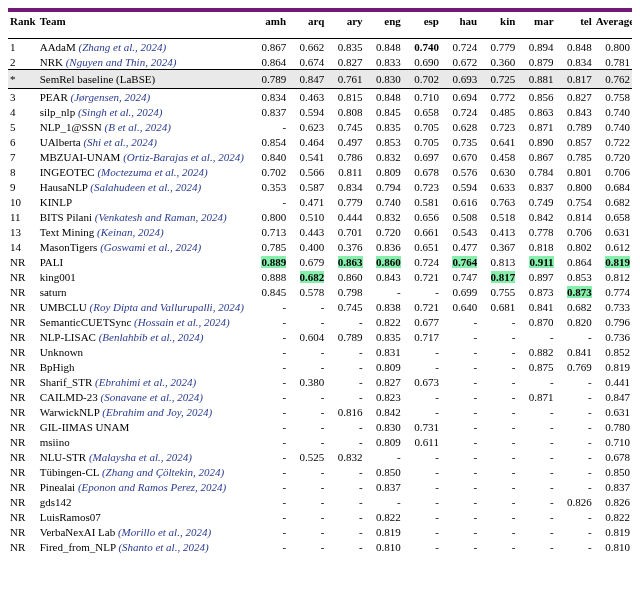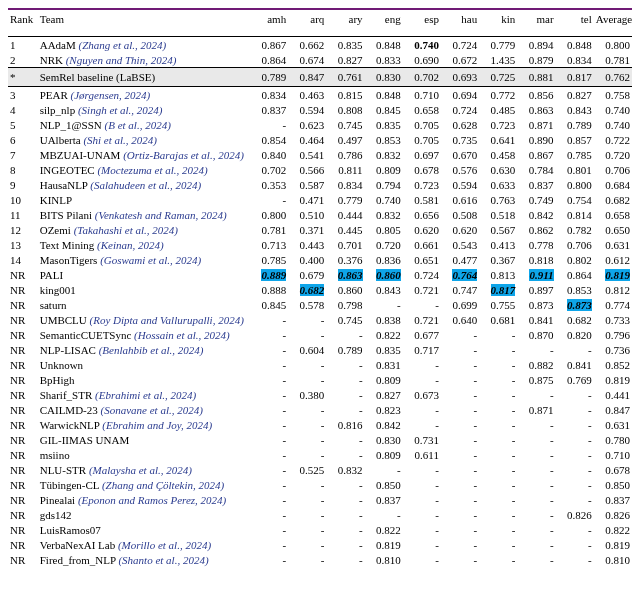--- a/index.html
+++ b/index.html
@@ -17,33 +17,33 @@
     table-layout: fixed;
   }
   th, td {
     padding: 1.5px 2px;
     text-align: left;
     overflow: hidden;
     white-space: nowrap;
   }
   th.num, td.num { text-align: right; }
   thead th {
-    border-top: 2px solid #701a75;
+    border-top: 4px solid #701a75;
     border-bottom: 0.5px solid #000;
-    font-weight: normal;
+    font-weight: bold;
     padding-top:3px; padding-bottom:11px;
   }
   tbody tr.sep { background: #e9e9e9;}
   tbody tr.sep td { border-top: 0.5px solid #000; border-bottom: 0.5px solid #000; padding-top:3px; padding-bottom:3px;}
   .col-rank { width: 28px; }
   .col-team { width: 200px; }
   .col-val { width: 36px; }
   a.cit { color: #2a3b8f; text-decoration: none; font-style: italic; }
   .bold { font-weight: bold; }
-  .hl { background: #0ea5e9; font-style: italic; }
+  .hl { background: #86efac; }
 </style>
 </head>
 <body>
 
 <table>
   <colgroup>
     <col class="col-rank">
       <col class="col-team">
     <col class="col-val">
       <col class="col-val">
@@ -89,21 +89,21 @@
       </tr>
       <tr>
         <td>2</td>
         <td>NRK <a class="cit">(Nguyen and Thin, 2024)</a></td>
         <td class="num">0.864</td>
         <td class="num">0.674</td>
         <td class="num">0.827</td>
         <td class="num">0.833</td>
         <td class="num">0.690</td>
         <td class="num">0.672</td>
-        <td class="num">1.435</td>
+        <td class="num">0.360</td>
         <td class="num">0.879</td>
         <td class="num">0.834</td>
         <td class="num">0.781</td>
       </tr>
       <tr class="sep">
         <td>*</td>
         <td>SemRel baseline (LaBSE)</td>
         <td class="num">0.789</td>
         <td class="num">0.847</td>
         <td class="num">0.761</td>
@@ -235,34 +235,20 @@
         <td class="num">0.444</td>
         <td class="num">0.832</td>
         <td class="num">0.656</td>
         <td class="num">0.508</td>
         <td class="num">0.518</td>
         <td class="num">0.842</td>
         <td class="num">0.814</td>
         <td class="num">0.658</td>
       </tr>
       <tr>
-        <td>12</td>
-        <td>OZemi <a class="cit">(Takahashi et al., 2024)</a></td>
-        <td class="num">0.781</td>
-        <td class="num">0.371</td>
-        <td class="num">0.445</td>
-        <td class="num">0.805</td>
-        <td class="num">0.620</td>
-        <td class="num">0.620</td>
-        <td class="num">0.567</td>
-        <td class="num">0.862</td>
-        <td class="num">0.782</td>
-        <td class="num">0.650</td>
-      </tr>
-      <tr>
         <td>13</td>
         <td>Text Mining <a class="cit">(Keinan, 2024)</a></td>
         <td class="num">0.713</td>
         <td class="num">0.443</td>
         <td class="num">0.701</td>
         <td class="num">0.720</td>
         <td class="num">0.661</td>
         <td class="num">0.543</td>
         <td class="num">0.413</td>
         <td class="num">0.778</td>

